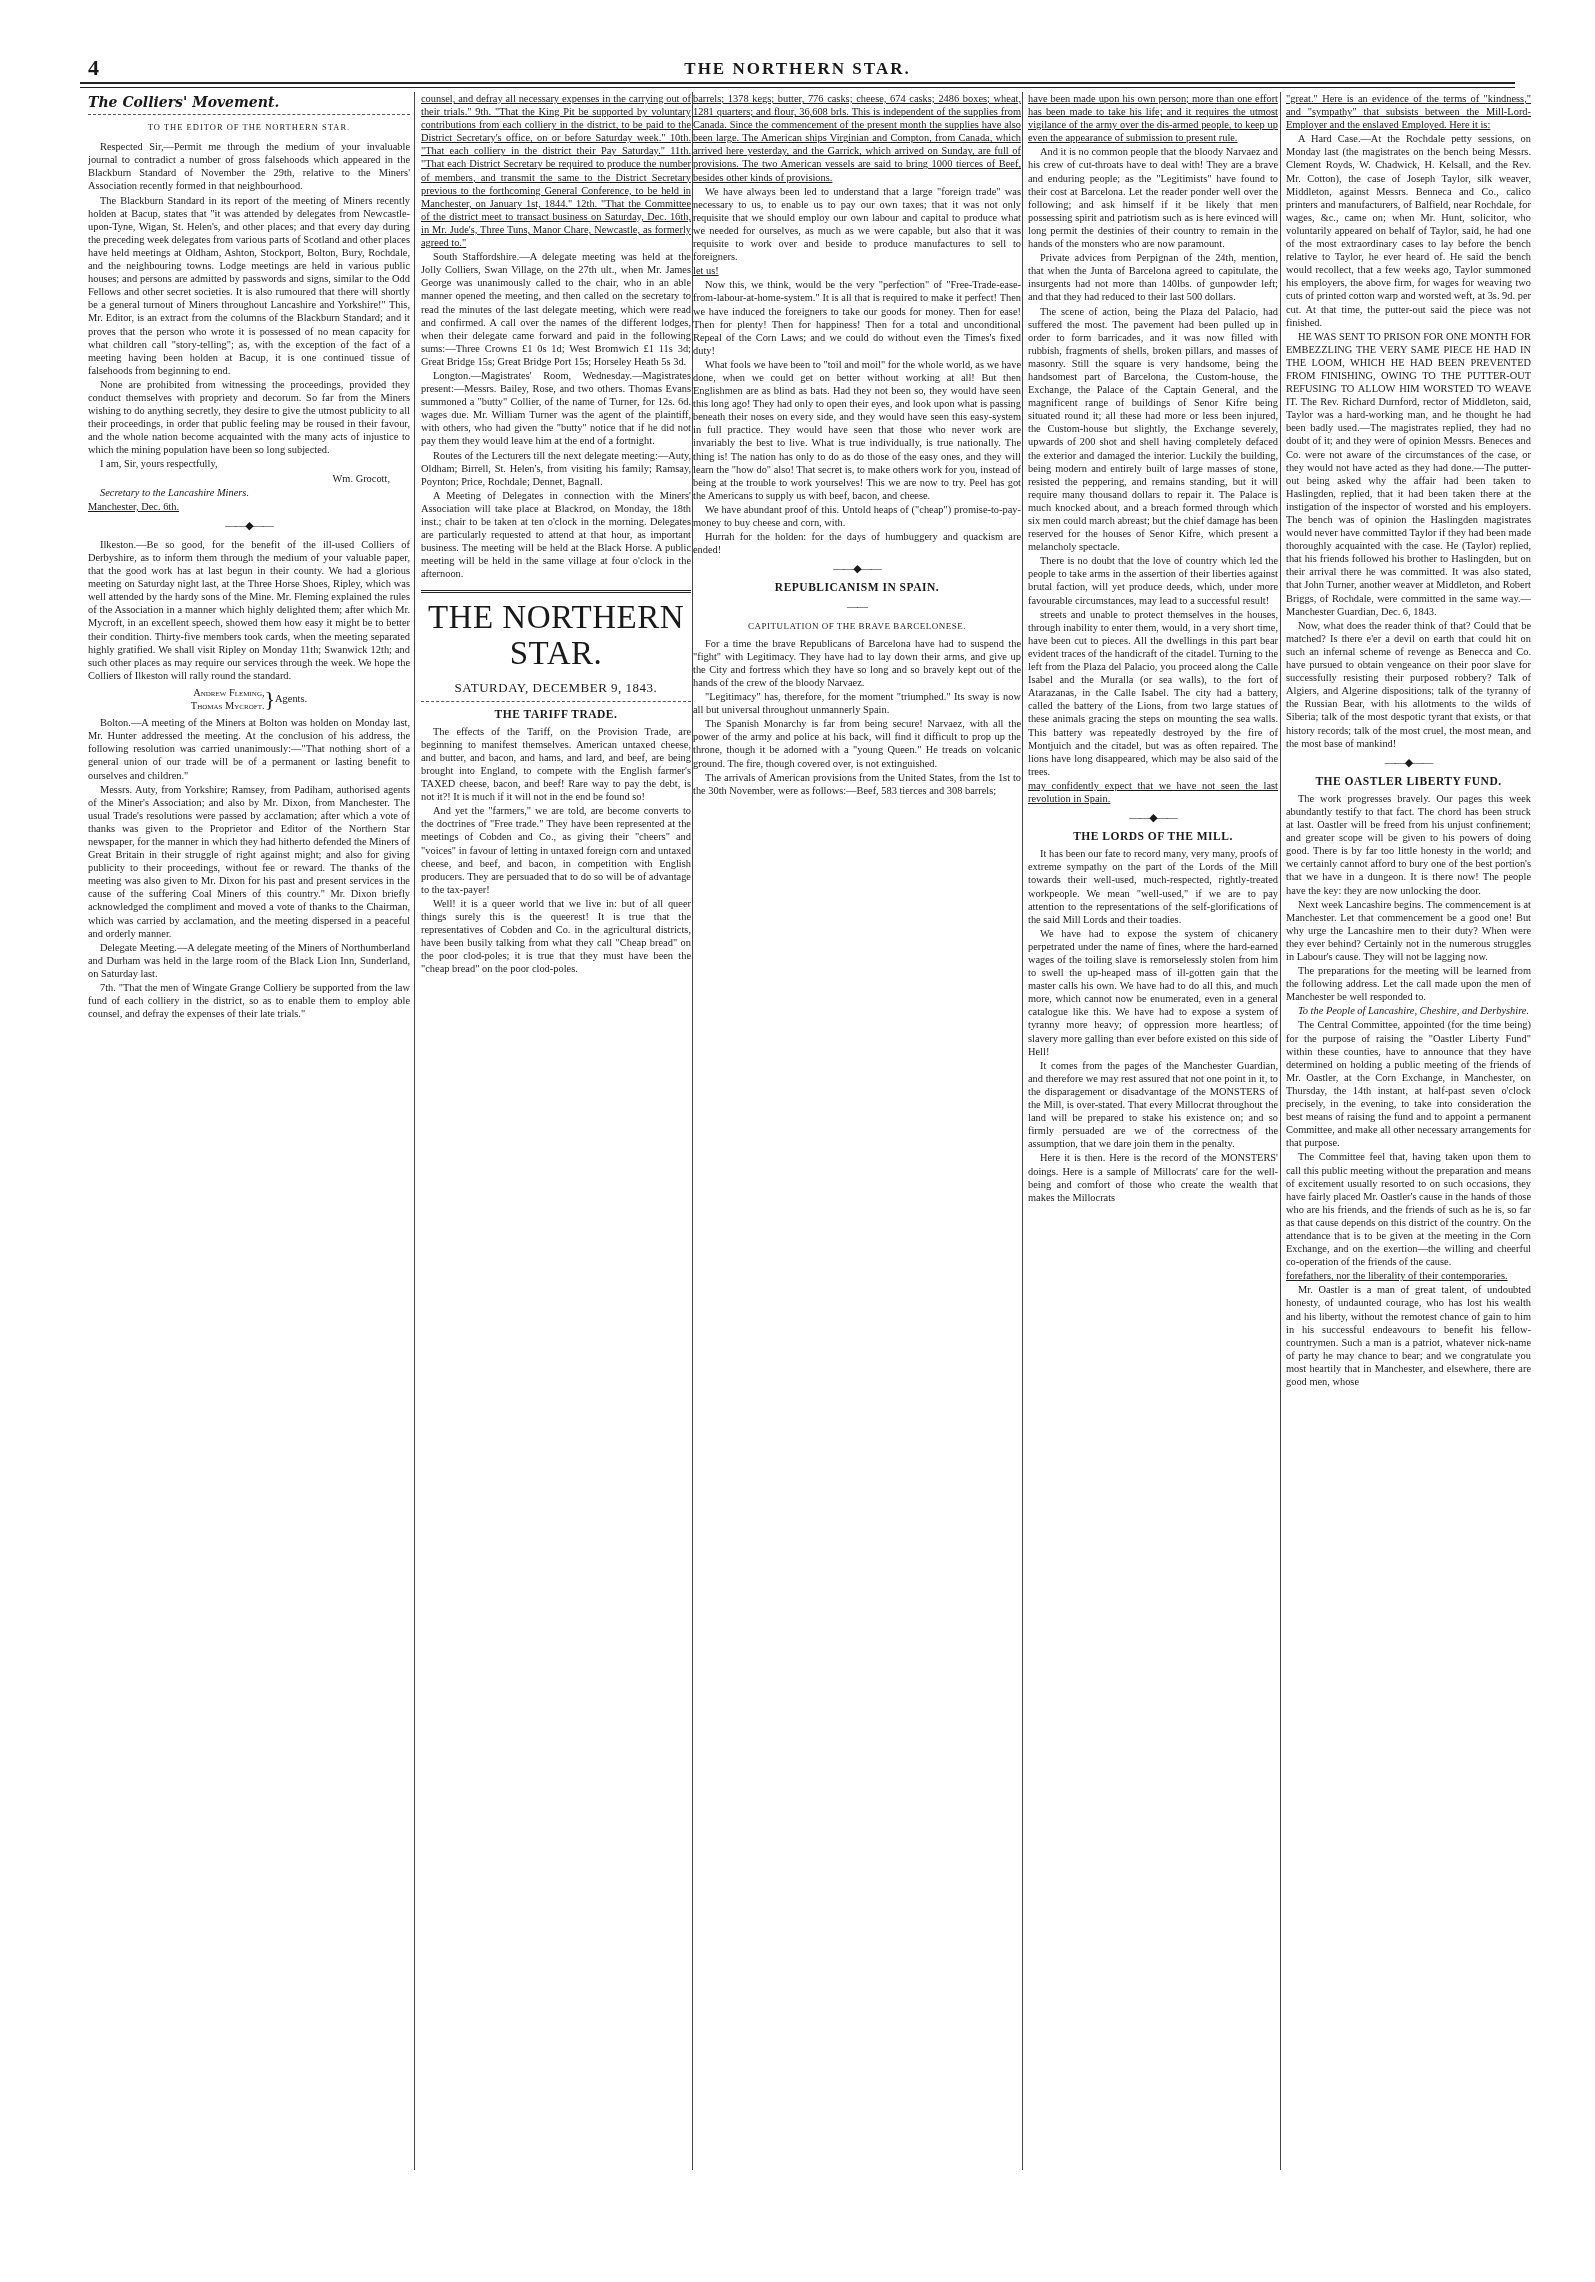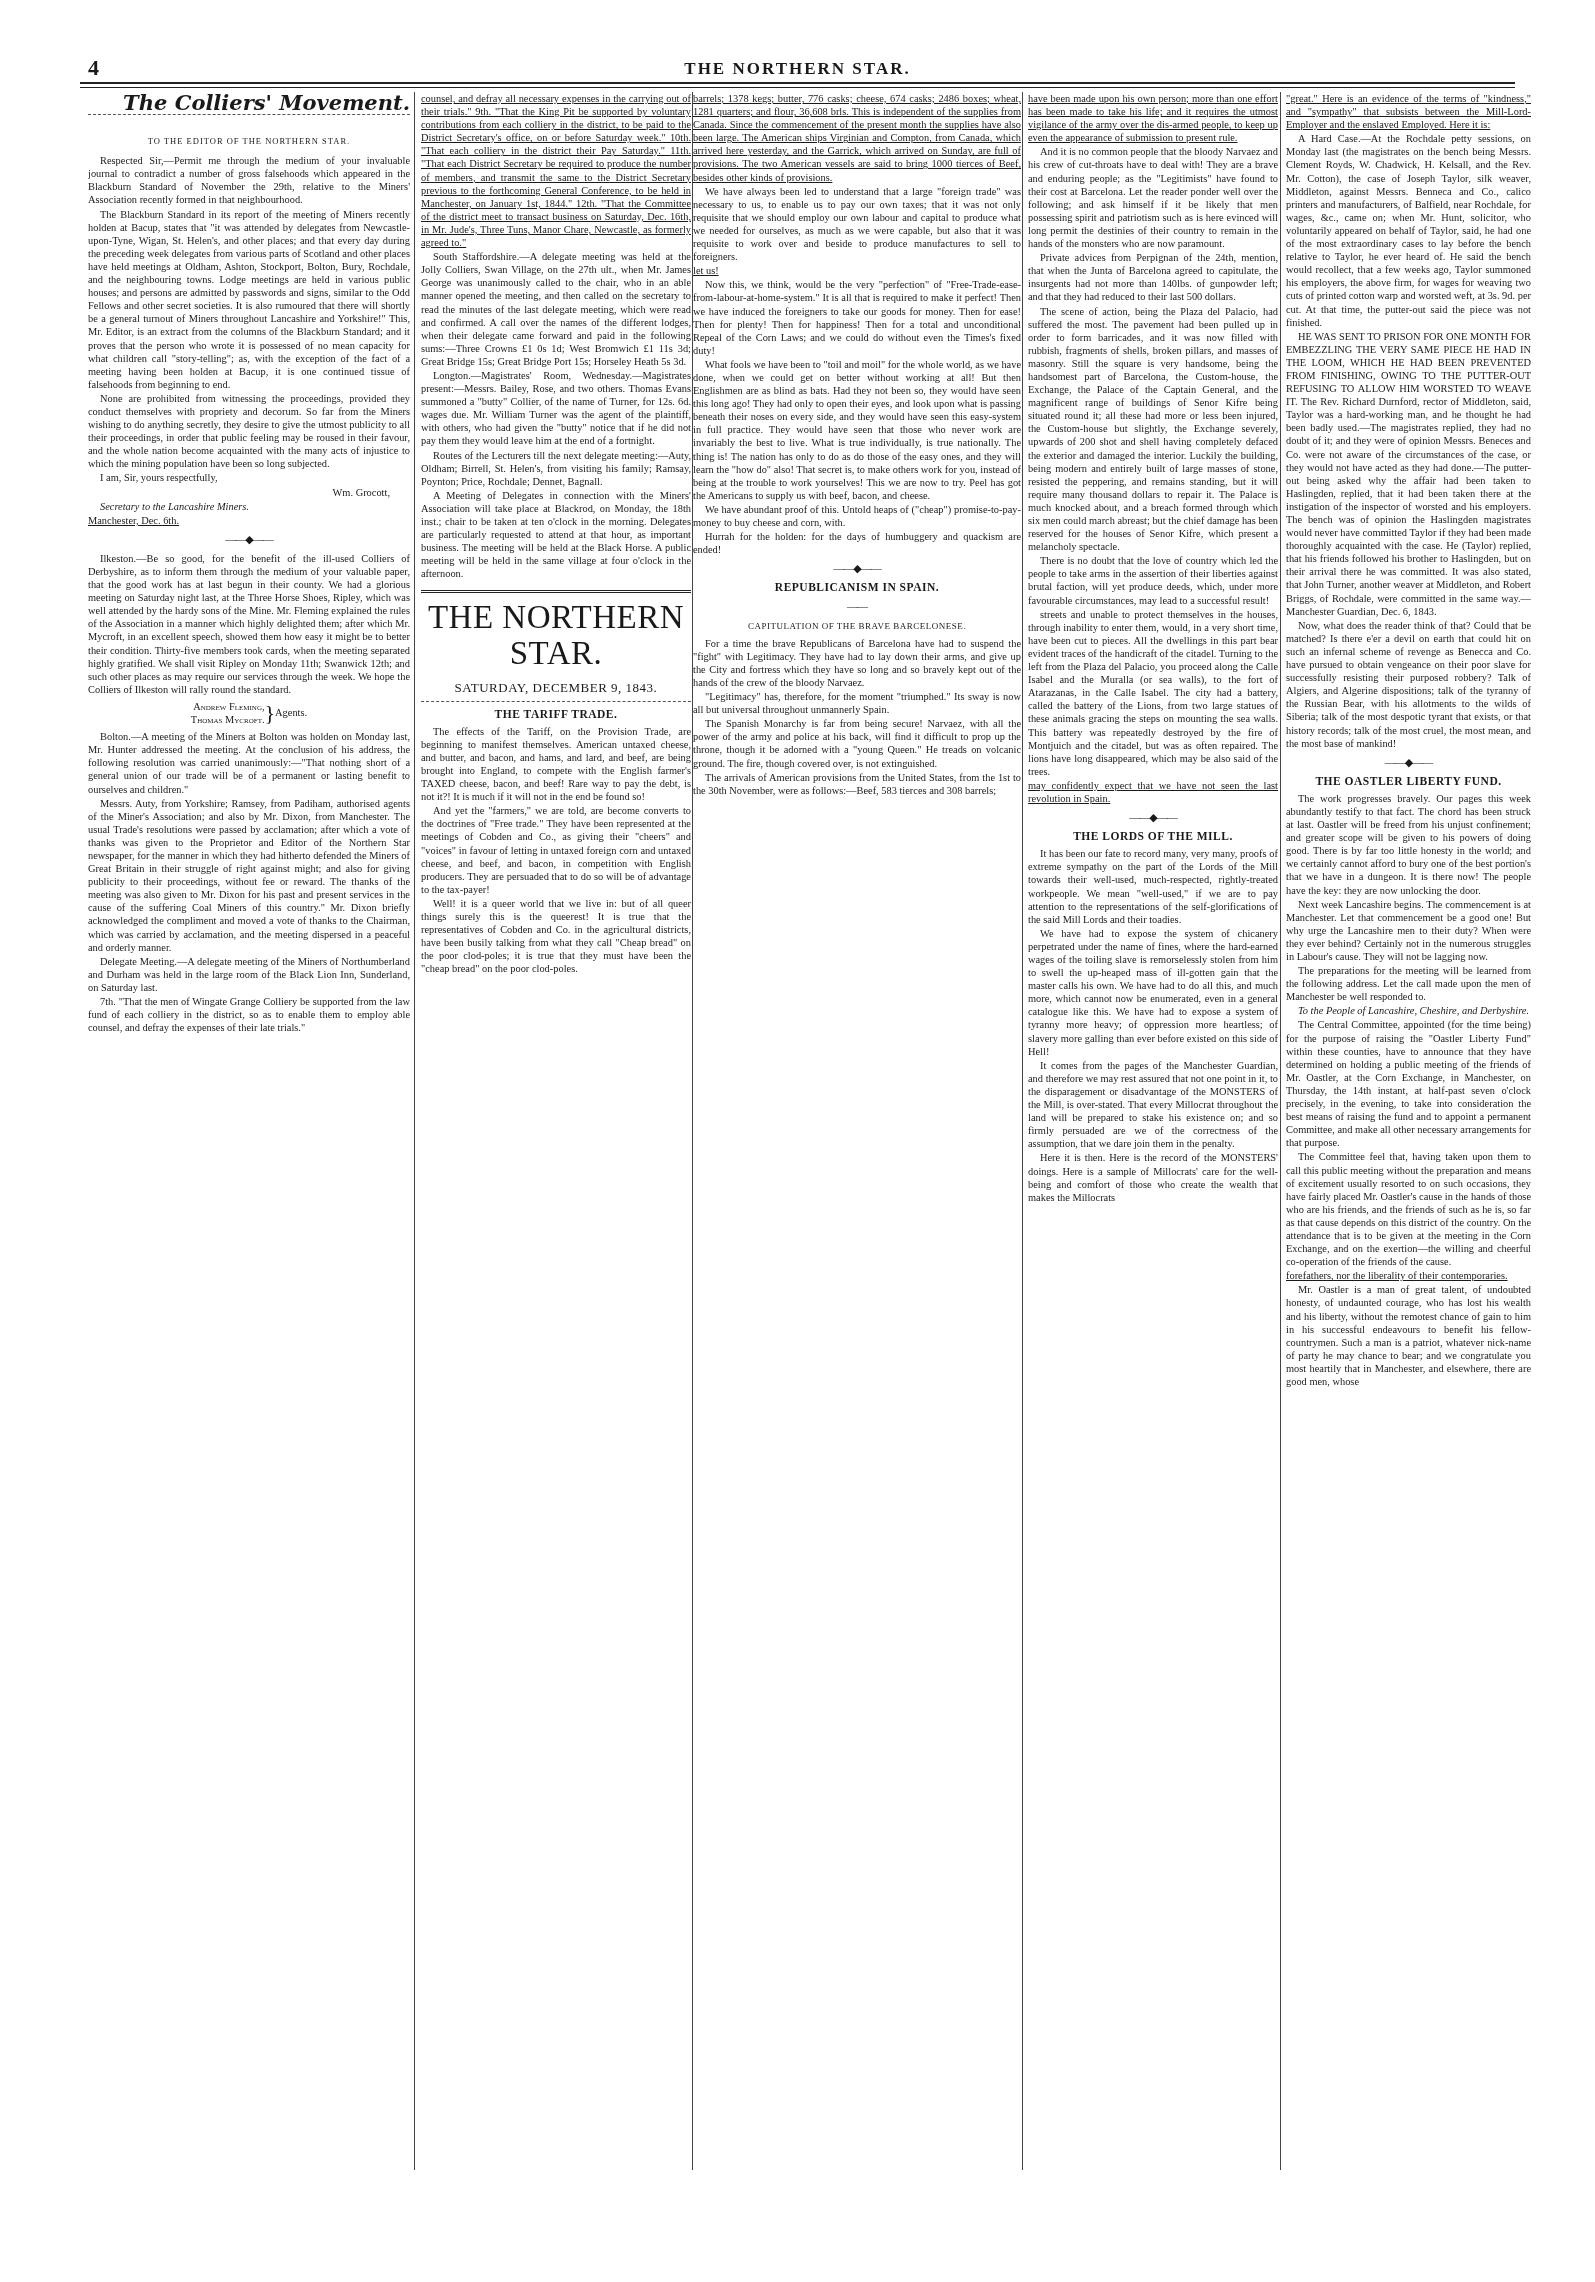--- a/index.html
+++ b/index.html
@@ -39,25 +39,25 @@
   .vrule {
     position: absolute; top: 92px; width: 1px; height: 2078px; background: #444;
   }
   .col p { text-indent: 12px; margin-bottom: 1px; }
   .col p.noindent { text-indent: 0; text-decoration: underline; }
   .section-head {
     text-align: center; font-weight: bold; font-size: 11.5px; letter-spacing: 0.5px;
     margin: 6px 0 4px 0; text-indent: 0;
   }
   .blackletter {
-    text-align: right; font-size: 21px; font-weight: bold; font-style: italic;
+    text-align: left; font-size: 14px; font-weight: bold; font-style: italic;
     font-family: "DejaVu Serif", serif; margin: 4px 0 4px 0;
   }
   .small-caps-head {
-    text-align: center; font-size: 8.5px; letter-spacing: 1px; margin: 20px 0 6px 0;
+    text-align: center; font-size: 8.5px; letter-spacing: 1px; margin: 6px 0 6px 0;
   }
   .dash-rule { border-top: 1px dashed #555; margin: 5px 0; height: 0; }
   .ornament {
     text-align: center; font-size: 11px; margin: 6px 0; letter-spacing: -1px;
   }
   .signoff { text-align: right; padding-right: 20px; text-indent: 0; }
   .signoff-center { text-align: left; text-indent: 0; }
   .it { font-style: italic; }
   .big-title-block {
     text-align: center; margin: 10px 0 6px 0;

